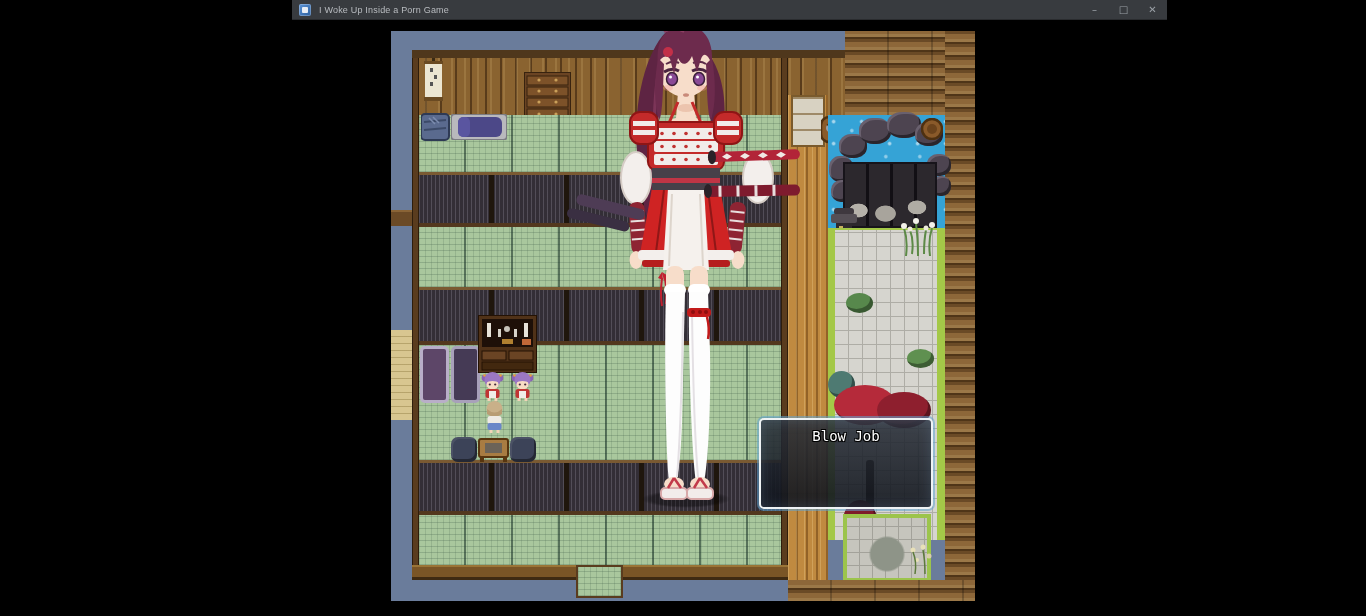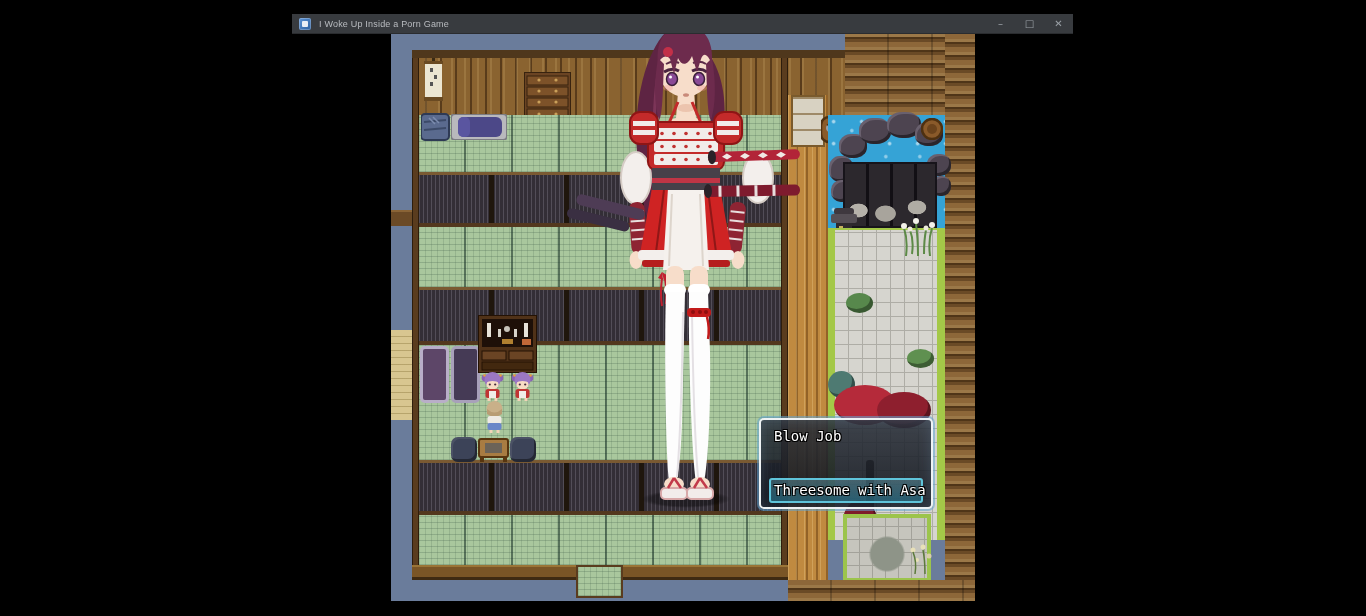--- a/index.html
+++ b/index.html
@@ -1,20 +1,20 @@
 <!DOCTYPE html>
 <html><head>
 <meta charset="utf-8">
 <style>
   html,body{margin:0;padding:0;background:#000;width:1366px;height:616px;overflow:hidden;
     font-family:"Liberation Sans",sans-serif;}
   .stage{position:absolute;left:0;top:0;width:1366px;height:616px;background:#000;}
   
   .appwin{position:absolute;left:292px;top:0;width:781px;height:616px;background:#000;}
-  .titlebar{position:absolute;left:0;top:14px;width:781px;height:20px;background:#383b3f;
+  .titlebar{position:absolute;left:0;top:0;width:875px;height:20px;background:#383b3f;
     display:flex;align-items:center;z-index:30;border-bottom:1px solid #2a2c2f;box-sizing:border-box;}
   .app-icon{width:12px;height:12px;margin:0 8px 0 7px;border-radius:2px;
     background:linear-gradient(135deg,#5b93d6 0%,#2c5f9e 100%);
     box-shadow:inset 0 0 0 1px rgba(255,255,255,.25);position:relative;}
   .app-icon i{position:absolute;left:3px;top:3px;width:6px;height:6px;background:#e8eef6;
     border-radius:1px;display:block;}
   .wintitle{font-size:9px;color:#b9bcc0;letter-spacing:.2px;white-space:nowrap;}
   .winctrls{margin-left:auto;display:flex;height:20px;}
   .ctrl{width:29px;height:20px;display:flex;align-items:center;justify-content:center;
     color:#9aa0a6;font-size:10px;font-family:"DejaVu Sans",sans-serif;}
@@ -69,21 +69,21 @@
   .doorpane{background:#d8d2c2;border:2px solid #7a5a2c;box-sizing:border-box;
     background-image:repeating-linear-gradient(0deg,transparent 0 14px,rgba(120,90,44,.6) 14px 16px);}
   
   .menu{position:absolute;left:368px;top:396px;width:174px;height:91px;z-index:20;
     background:linear-gradient(180deg,rgba(40,46,56,.88),rgba(16,20,28,.90));
     border:2px solid #eef2f4;border-radius:5px;box-sizing:border-box;
     box-shadow:0 0 0 2px rgba(96,164,210,.55),inset 0 0 14px rgba(130,170,210,.22);
     padding:4px 8px;display:flex;flex-direction:column;justify-content:space-between;}
   .menu-item{height:25px;line-height:21px;font-family:"DejaVu Sans Mono",monospace;font-size:14px;
     color:#fff;text-shadow:1px 1px 0 #000,-1px 1px 0 #000,1px -1px 0 #000,-1px -1px 0 #000;
-    padding:0 3px;border:2px solid transparent;border-radius:3px;box-sizing:border-box;white-space:nowrap;}
+    padding:0 3px;border:2px solid transparent;border-radius:3px;box-sizing:border-box;white-space:nowrap;text-align:center;}
   .menu-item.selected{border-color:#5fc4da;
     background:linear-gradient(180deg,rgba(130,215,235,.30),rgba(45,145,175,.50));}
 </style>
 </head>
 <body>
 
 <div class="stage">
   <div class="appwin">
 
     <div class="titlebar">
@@ -428,18 +428,17 @@
         <path d="M106 36 C110 60 110 82 105 98 C101 94 101 60 100 42 Z" fill="#6d2b4d"></path>
         <circle cx="62" cy="30" r="5" fill="#c23048"></circle>
         <path d="M58 10 q10 -6 20 0" stroke="#8d3f63" stroke-width="2" fill="none"></path>
       </svg>
 
       <div class="abs blackbar" style="left:0;top:0;width:584px;height:9px"></div>
       <div class="abs blackbar" style="left:0;top:579px;width:584px;height:7px"></div>
 
       <div class="menu">
         <div class="menu-item">Blow Job</div>
-        <div class="menu-item selected">Threesome with Asa</div>
       </div>
 
     </div>
   </div>
 </div>
 
 </body></html>

